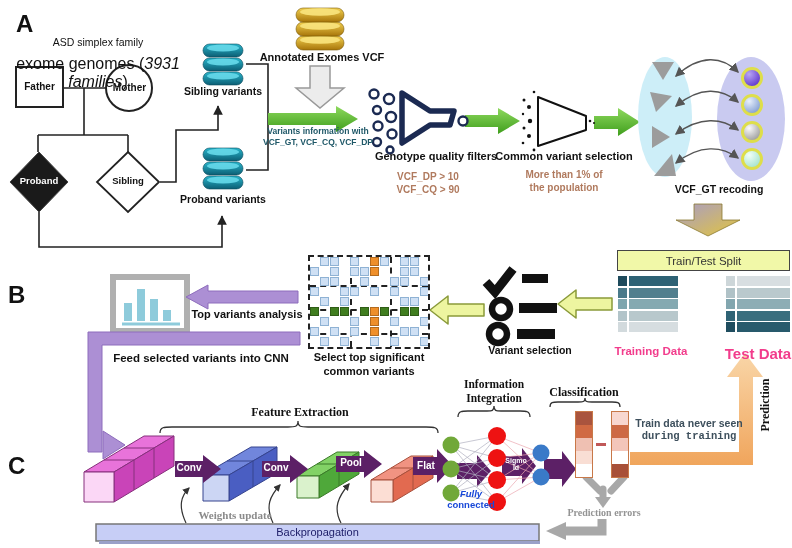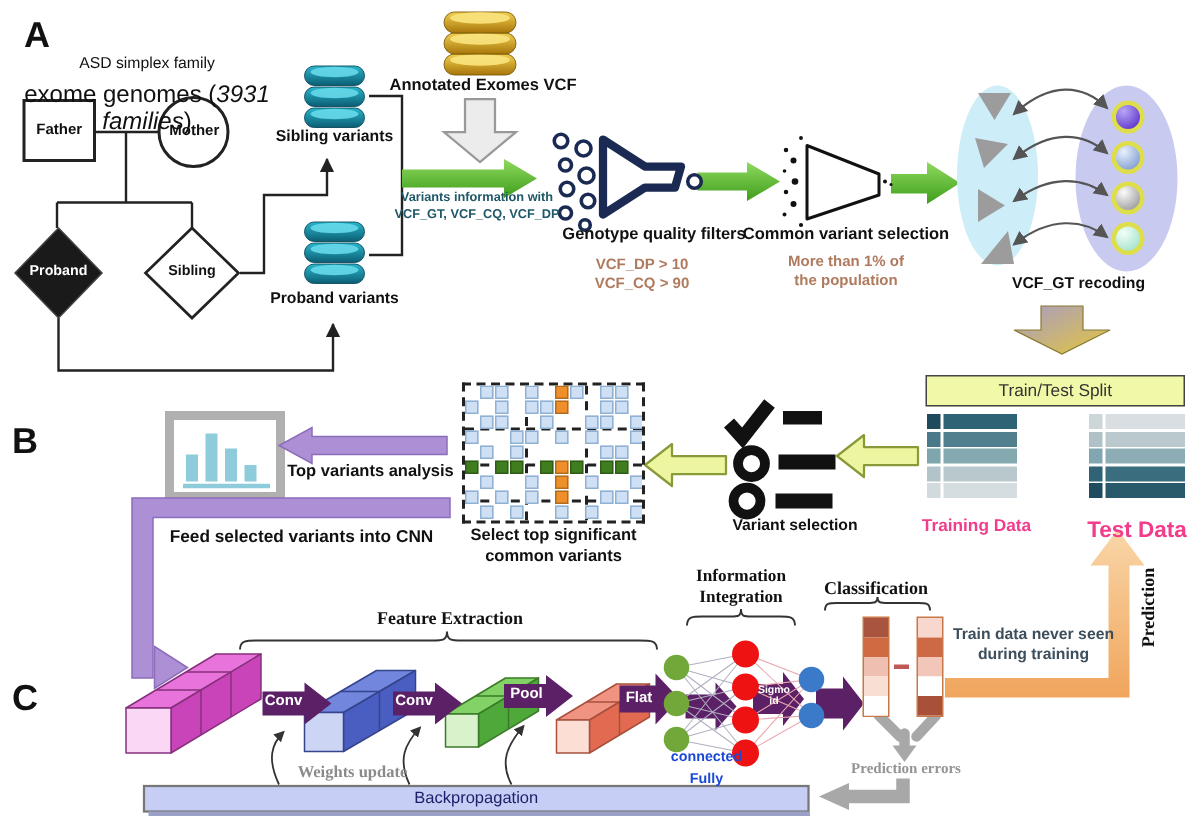--- a/index.html
+++ b/index.html
@@ -451,27 +451,27 @@
 
 <div class="lbl c serif" style="left:238px;top:406px;width:124px;font-size:12px;">Feature Extraction</div>
 <div class="lbl c serif" style="left:456px;top:378px;width:76px;font-size:11.5px;">Information</div>
 <div class="lbl c serif" style="left:456px;top:392px;width:76px;font-size:11.5px;">Integration</div>
 <div class="lbl c serif" style="left:540px;top:386px;width:88px;font-size:12px;">Classification</div>
 <div class="lbl c b" style="left:175px;top:462px;width:28px;font-size:10px;color:#fff;">Conv</div>
 <div class="lbl c b" style="left:262px;top:462px;width:28px;font-size:10px;color:#fff;">Conv</div>
 <div class="lbl c b" style="left:336px;top:457px;width:30px;font-size:10px;color:#fff;">Pool</div>
 <div class="lbl c b" style="left:413px;top:460px;width:26px;font-size:10px;color:#fff;">Flat</div>
 <div class="lbl c b" style="left:505px;top:457px;width:22px;font-size:7px;color:#fff;word-break:break-all;line-height:1.05;">Sigmoid</div>
-<div class="lbl c b" style="left:441px;top:515px;width:60px;font-size:9.5px;color:var(--blue-text);">Fully</div>
+<div class="lbl c b" style="left:441px;top:489px;width:60px;font-size:9.5px;color:var(--blue-text);font-style:italic;">Fully</div>
 <div class="lbl c b" style="left:432px;top:500px;width:78px;font-size:9.5px;color:var(--blue-text);">connected</div>
 <div class="lbl c serif" style="left:194px;top:509px;width:82px;font-size:11px;color:#8a8a8a;">Weights update</div>
 <div class="lbl c" style="left:96px;top:526px;width:443px;font-size:11px;color:#20206a;">Backpropagation</div>
 <div class="lbl c serif" style="left:558px;top:507px;width:92px;font-size:10px;color:#949494;">Prediction errors</div>
 <div class="lbl c b" style="left:628px;top:417px;width:122px;font-size:10.5px;color:#3d4f5c;">Train data never seen</div>
-<div class="lbl c b" style="left:628px;top:430px;width:122px;font-size:10.5px;color:#3d4f5c;">during training</div>
+<div class="lbl c b" style="left:628px;top:430px;width:122px;font-size:10.5px;color:#3d4f5c;font-family:Liberation Mono, monospace;">during training</div>
 <div class="lbl c serif rot" style="left:721px;top:398px;width:90px;height:14px;font-size:12px;">Prediction</div>
 
 <div class="cbar" id="cbar1" style="left:575px;">
       <div class="ccell" style="background: rgb(169, 84, 62);"></div>
       <div class="ccell" style="background: rgb(208, 106, 67);"></div>
       <div class="ccell" style="background: rgb(239, 192, 178);"></div>
       <div class="ccell" style="background: rgb(249, 222, 212);"></div>
       <div class="ccell" style="background: rgb(255, 255, 255);"></div>
     </div>
 <div class="cbar" id="cbar2" style="left:611px;">

